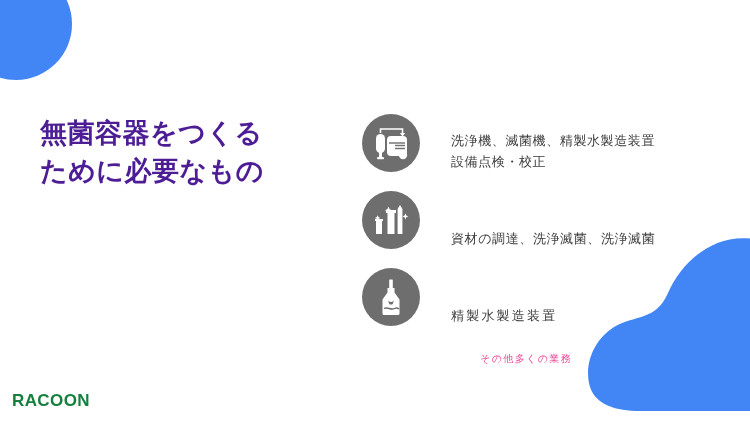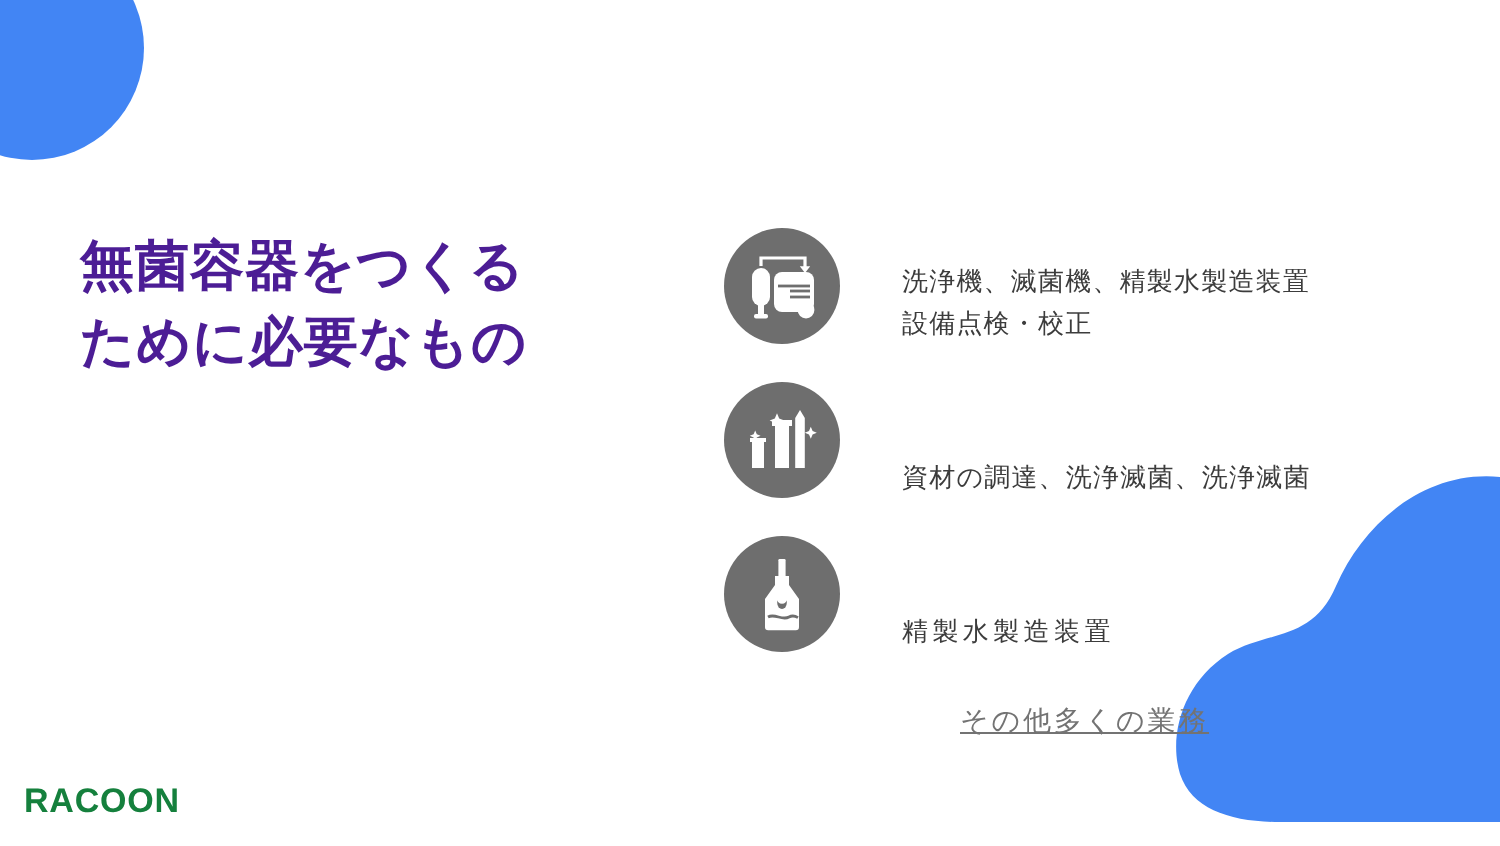--- a/index.html
+++ b/index.html
@@ -83,24 +83,23 @@
     white-space: pre-line;
     padding-top: 11px;
   }
   .item-text.single { padding-top: 20px; }
   .item-text.spaced { letter-spacing: 2.2px; }
 
   .footnote {
     position: absolute;
     left: 480px;
     top: 352px;
-    color: #737373;
-    font-size: 14px;
+    color: #ec4899;
+    font-size: 10px;
     letter-spacing: 1.4px;
-    text-decoration: underline;
   }
 
   
   .logo {
     position: absolute;
     left: 12px;
     bottom: 12px;
     color: #15803d;
     font-size: 17px;
     font-weight: bold;

